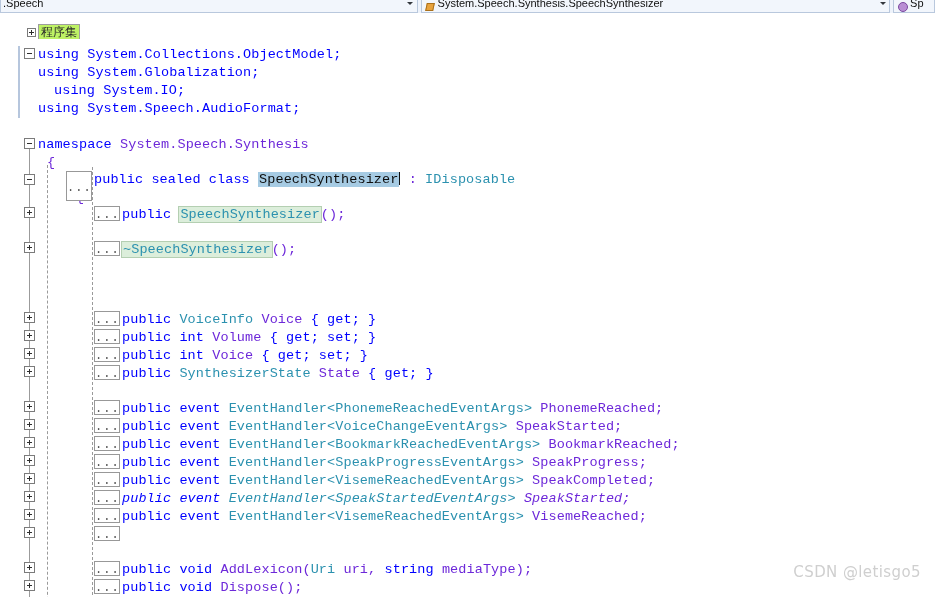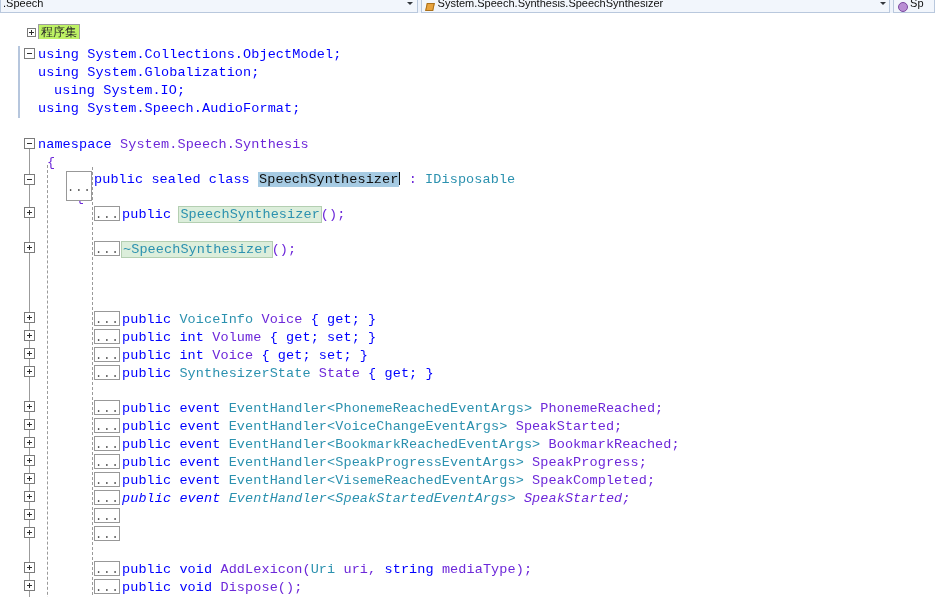--- a/index.html
+++ b/index.html
@@ -451,20 +451,25 @@
     <div class="outline-box plus" style="left:24px; top:452px;"></div>
     <div class="dots" style="left:94px; top:451px;"><span>...</span></div>
     <div class="code-line" style="top:451px;">
       <span class="code-text" style="left:122px;font-style:italic;">
         <span class="k">public event </span><span class="t">EventHandler&lt;</span><span class="t">SpeakStartedEventArgs</span><span class="t">&gt; </span><span class="n">SpeakStarted;</span>
       </span>
     </div>
 
     <div class="outline-box plus" style="left:24px; top:470px;"></div>
     <div class="dots" style="left:94px; top:469px;"><span>...</span></div>
+    <div class="code-line" style="top:469px;">
+      <span class="code-text" style="left:122px;">
+        <span class="k">public event </span><span class="t">EventHandler&lt;</span><span class="t">VisemeReachedEventArgs</span><span class="t">&gt; </span><span class="n">VisemeReached;</span>
+      </span>
+    </div>
 
     <div class="outline-box plus" style="left:24px; top:488px;"></div>
     <div class="dots" style="left:94px; top:487px;"><span>...</span></div>
 
     <div class="outline-box plus" style="left:24px; top:523px;"></div>
     <div class="dots" style="left:94px; top:522px;"><span>...</span></div>
     <div class="code-line" style="top:522px;">
       <span class="code-text" style="left:122px;">
         <span class="k">public </span><span class="k">void </span><span class="n">AddLexicon(</span><span class="t">Uri</span><span class="n"> uri, </span><span class="k">string</span><span class="n"> mediaType);</span>
       </span>
@@ -473,14 +478,15 @@
     <div class="outline-box plus" style="left:24px; top:541px;"></div>
     <div class="dots" style="left:94px; top:540px;"><span>...</span></div>
     <div class="code-line" style="top:540px;">
       <span class="code-text" style="left:122px;">
         <span class="k">public </span><span class="k">void </span><span class="n">Dispose();</span>
       </span>
     </div>
 
   </div>
 
+  <div class="watermark">CSDN @letisgo5</div>
 
 </div>
 
 </body></html>

